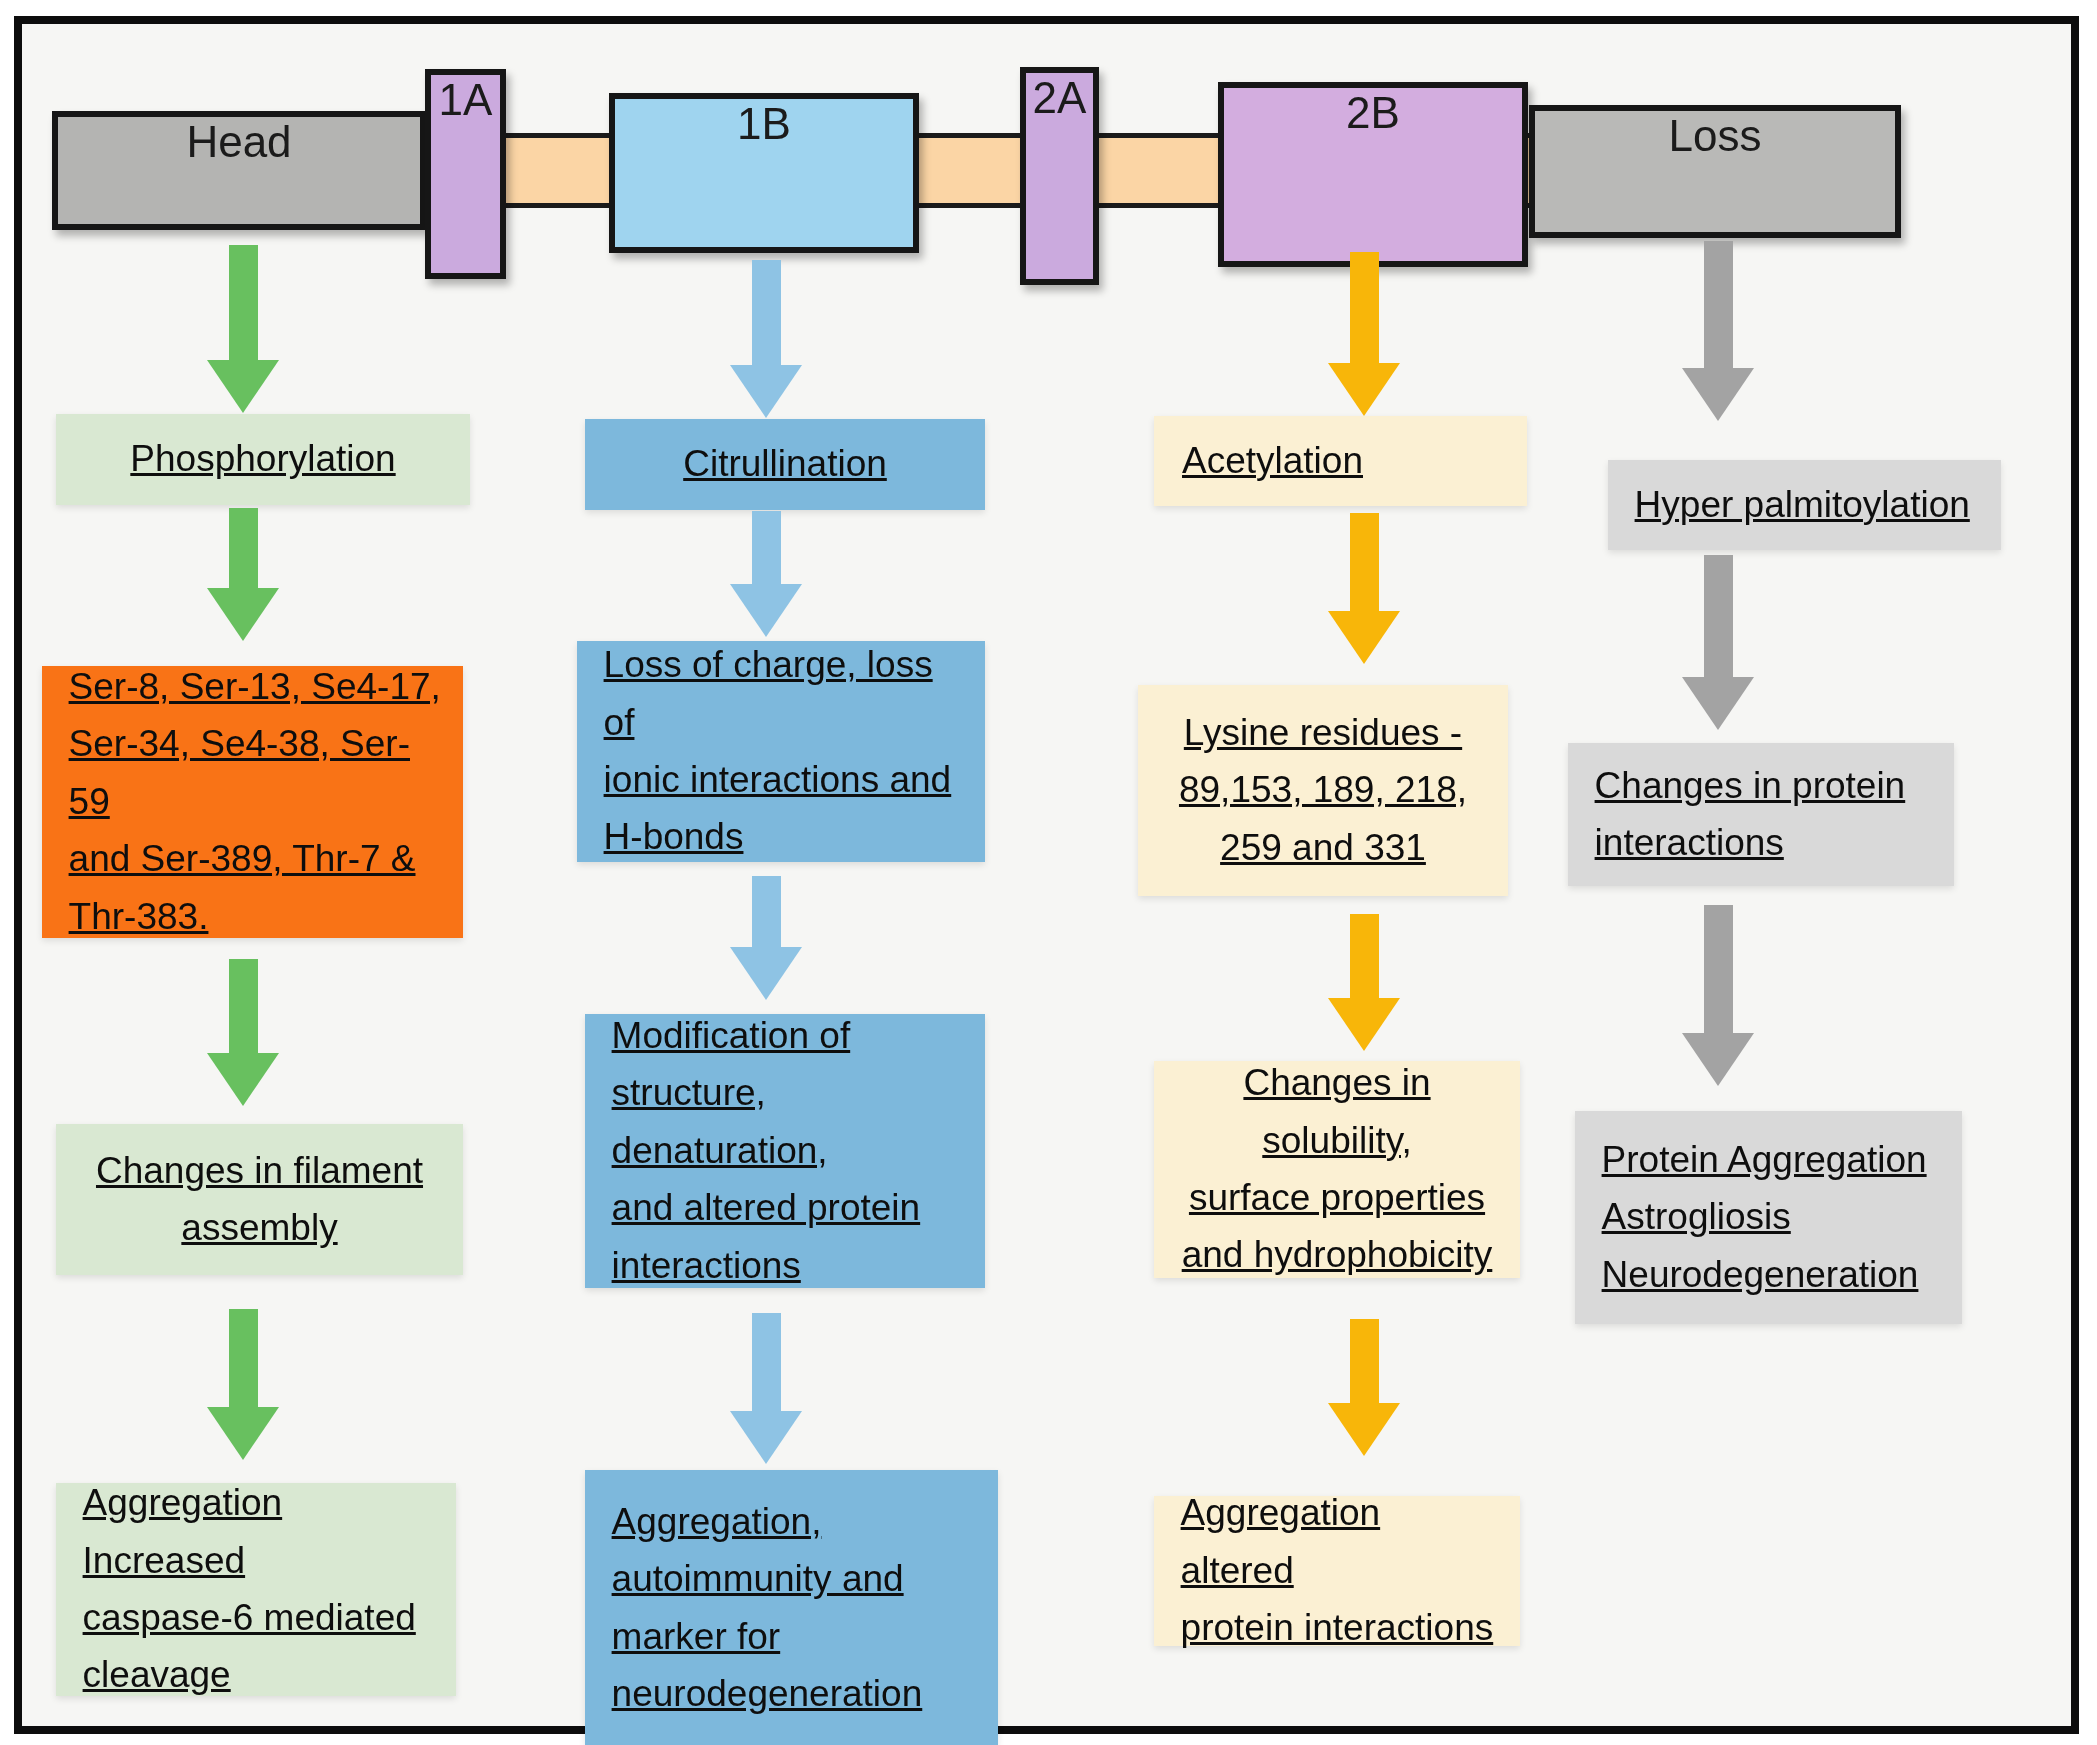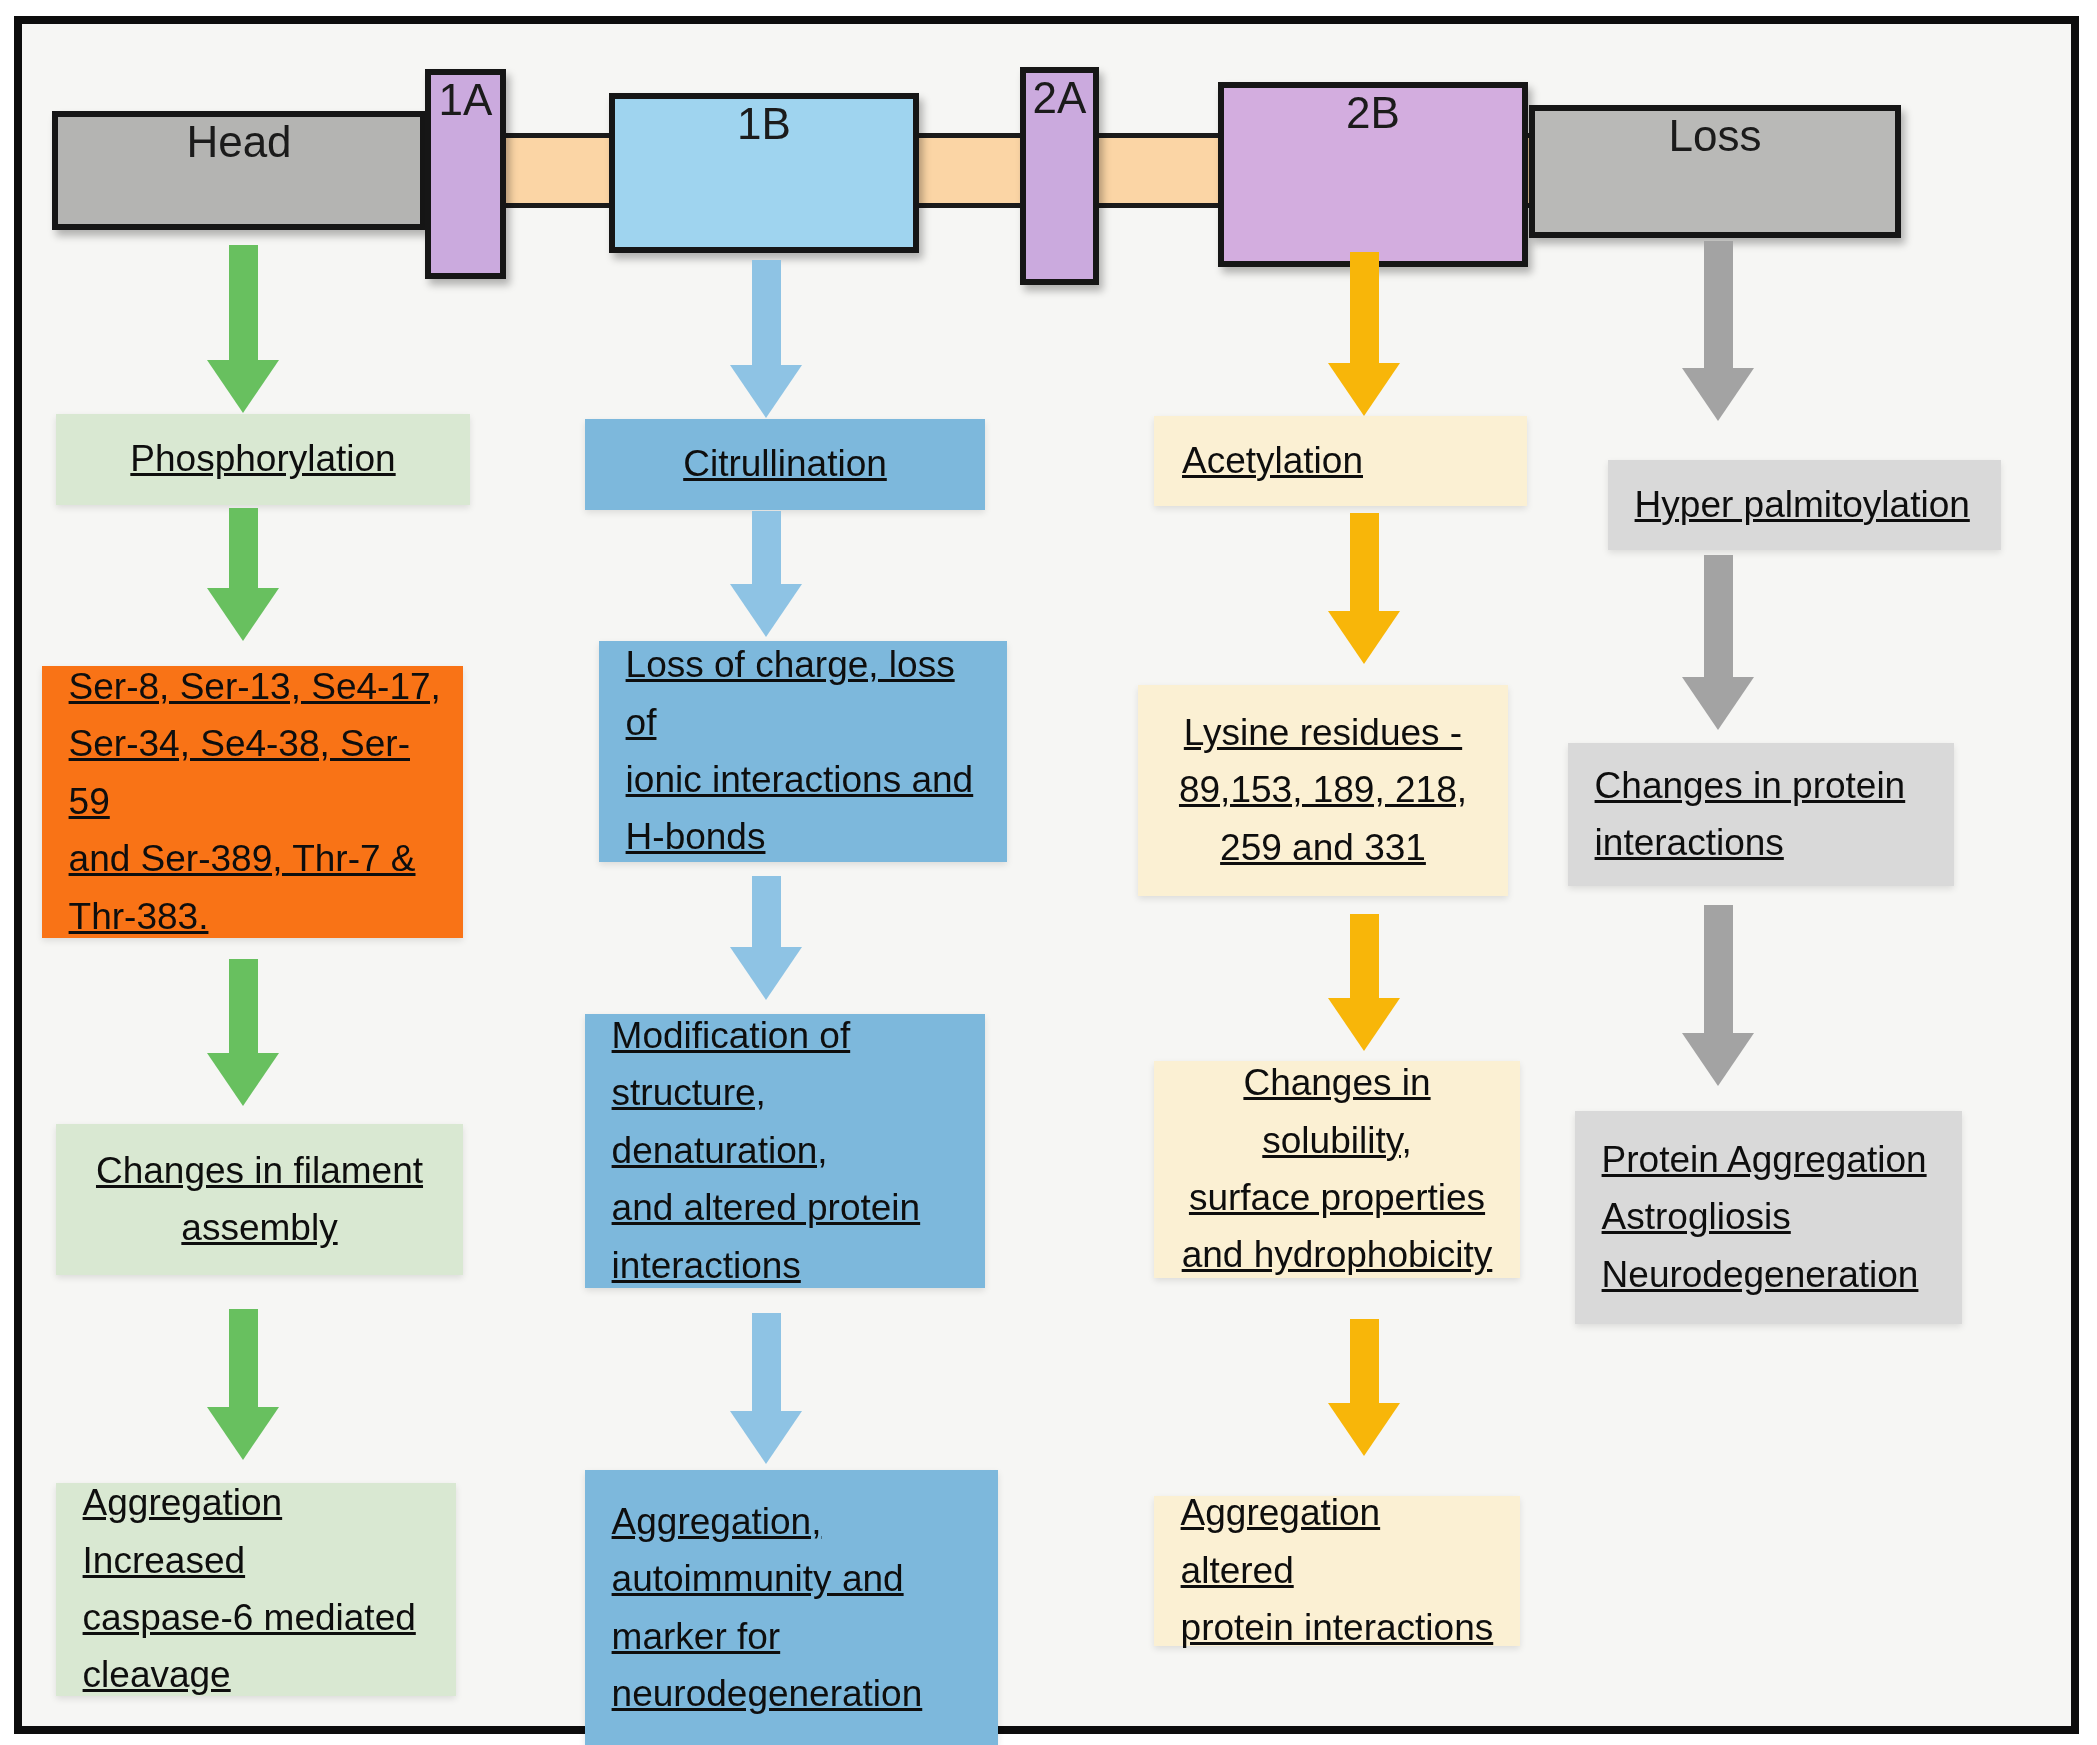--- a/index.html
+++ b/index.html
@@ -99,21 +99,21 @@
       <div class="shaft" style="background-color: rgb(142, 195, 228);"></div>
       <div class="ahead" style="border-top-color: rgb(142, 195, 228);"></div>
     </div>
     <div class="fbox ta-c" style="left: 563px; top: 395px; width: 400px; height: 91px; background-color: rgb(125, 184, 220);">
       <div class="btext">Citrullination</div>
     </div>
     <div class="arrow" style="left:708px;top:487px;height:126px;">
       <div class="shaft" style="background-color: rgb(142, 195, 228);"></div>
       <div class="ahead" style="border-top-color: rgb(142, 195, 228);"></div>
     </div>
-    <div class="fbox ta-l" style="left: 577px; top: 617px; width: 408px; height: 221px; background-color: rgb(125, 184, 220); justify-content: center;">
+    <div class="fbox ta-l" style="left: 555px; top: 617px; width: 408px; height: 221px; background-color: rgb(125, 184, 220); justify-content: center;">
       <div class="btext">Loss of charge, loss of
 ionic interactions and
 H-bonds</div>
     </div>
     <div class="arrow" style="left:708px;top:852px;height:124px;">
       <div class="shaft" style="background-color: rgb(142, 195, 228);"></div>
       <div class="ahead" style="border-top-color: rgb(142, 195, 228);"></div>
     </div>
     <div class="fbox ta-l" style="left: 563px; top: 990px; width: 400px; height: 274px; background-color: rgb(125, 184, 220);">
       <div class="btext">Modification of

